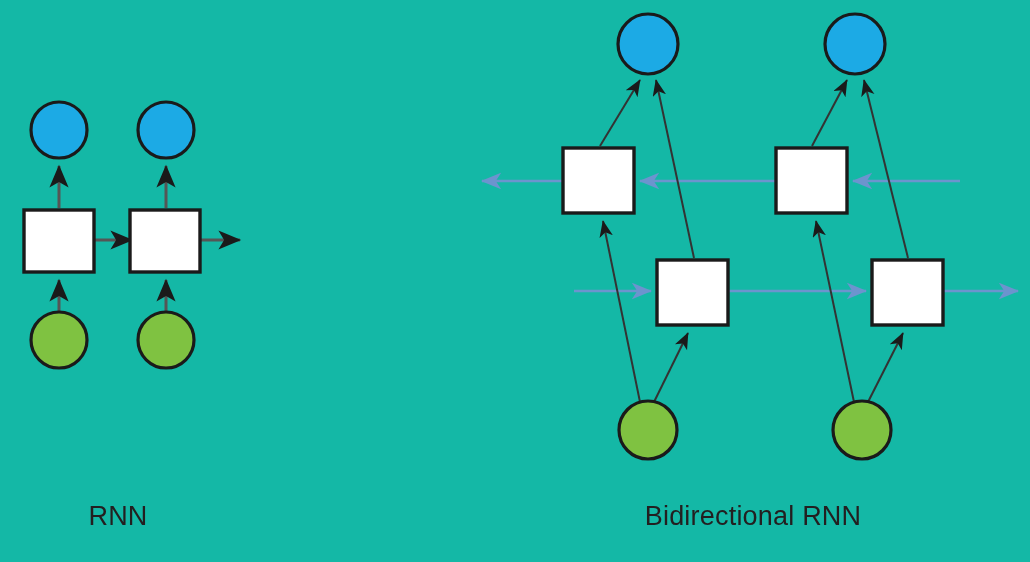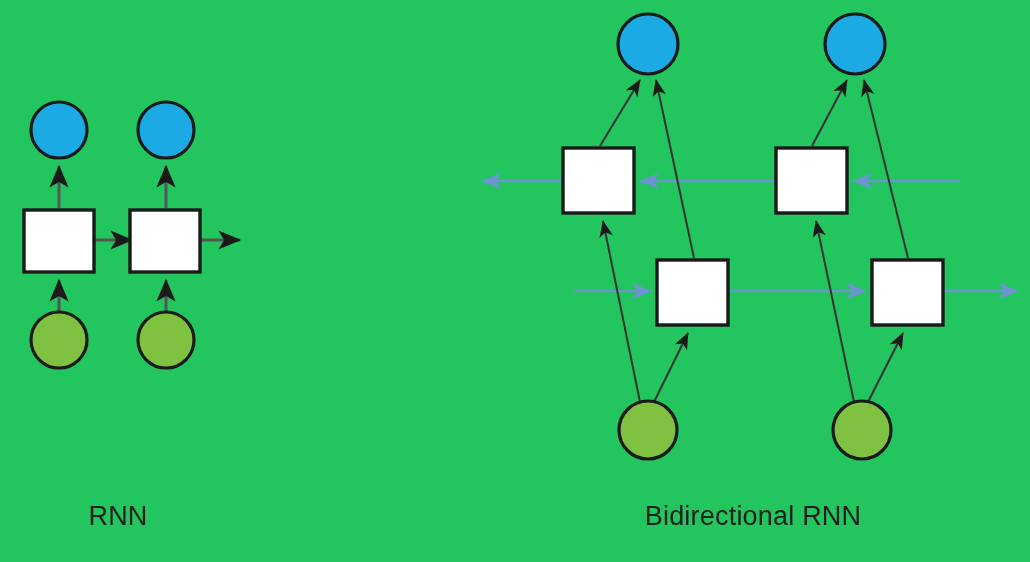--- a/index.html
+++ b/index.html
@@ -4,21 +4,21 @@
 <style>
   html, body {
     margin: 0;
     padding: 0;
     background: #ffffff;
   }
   #canvas {
     position: relative;
     width: 1030px;
     height: 562px;
-    background: #22c55e;
+    background: #14b8a6;
     font-family: "Liberation Sans", sans-serif;
     overflow: hidden;
   }
   svg.diagram {
     position: absolute;
     top: 0;
     left: 0;
     width: 1030px;
     height: 562px;
   }

